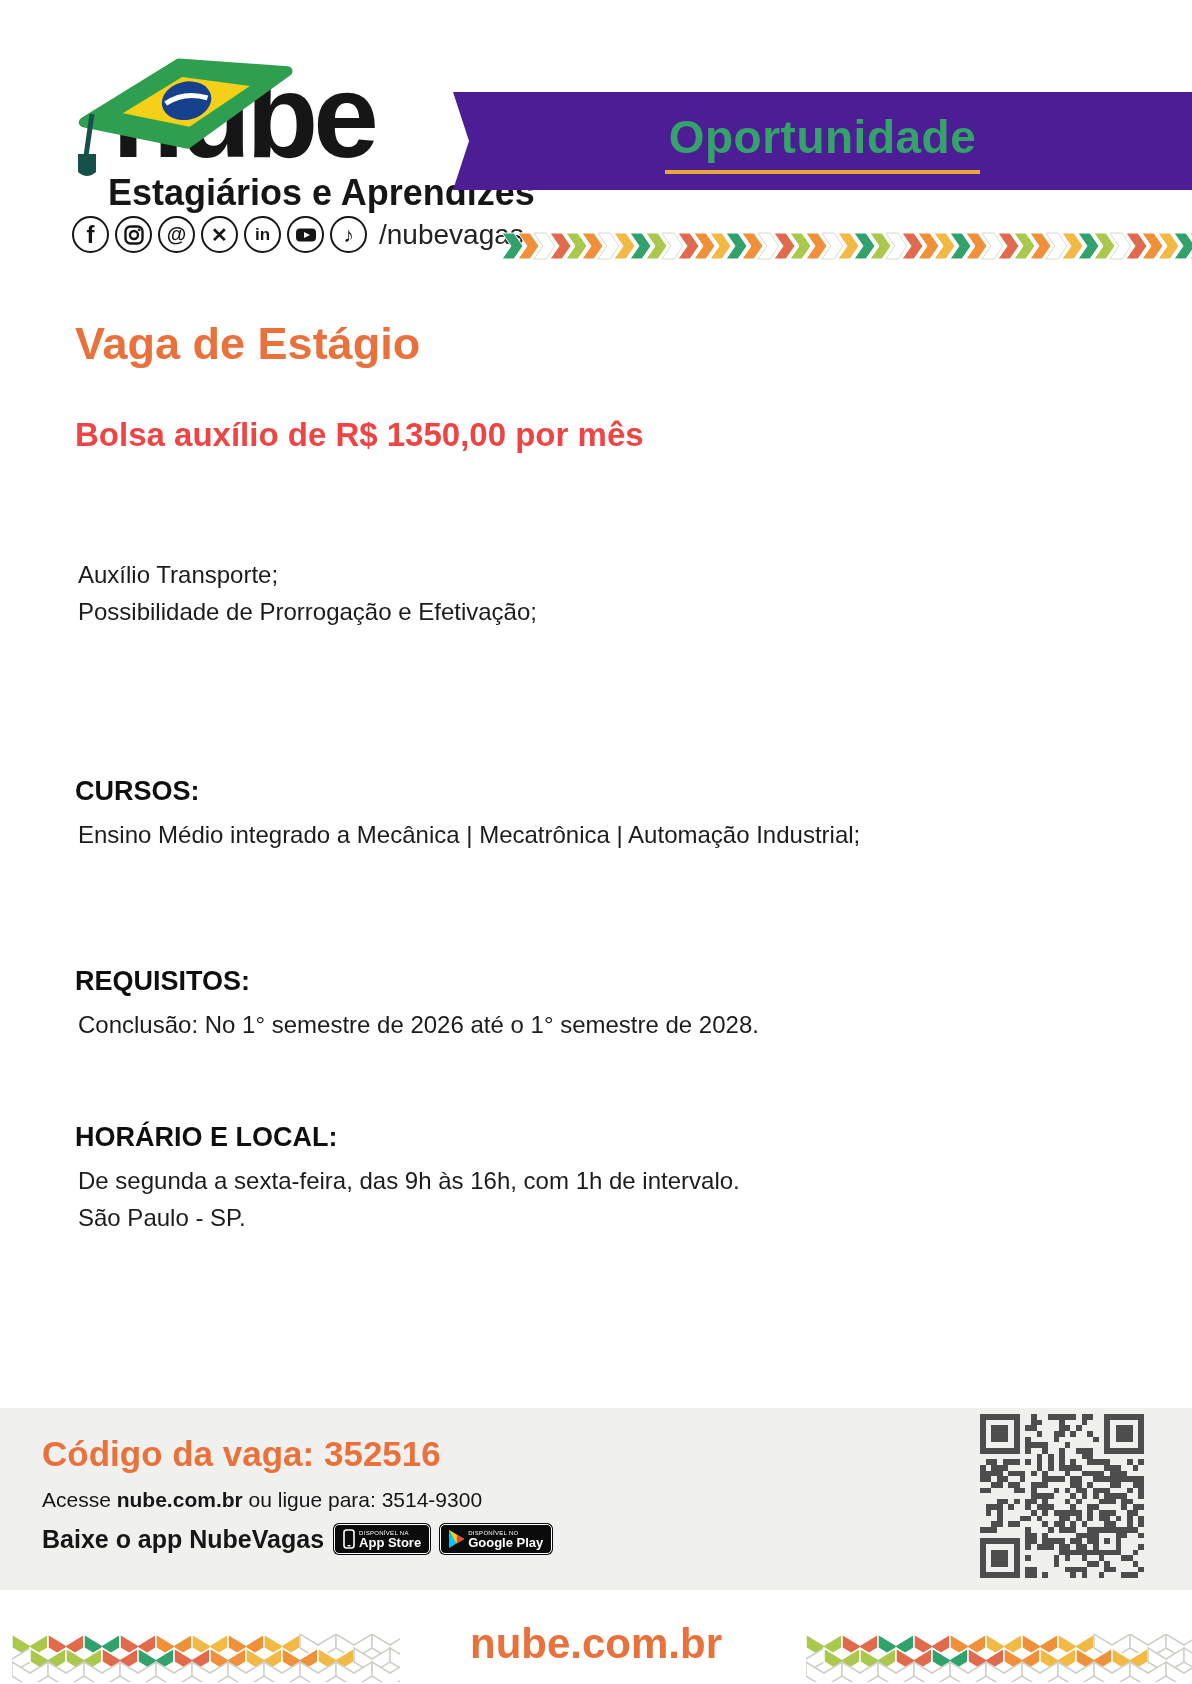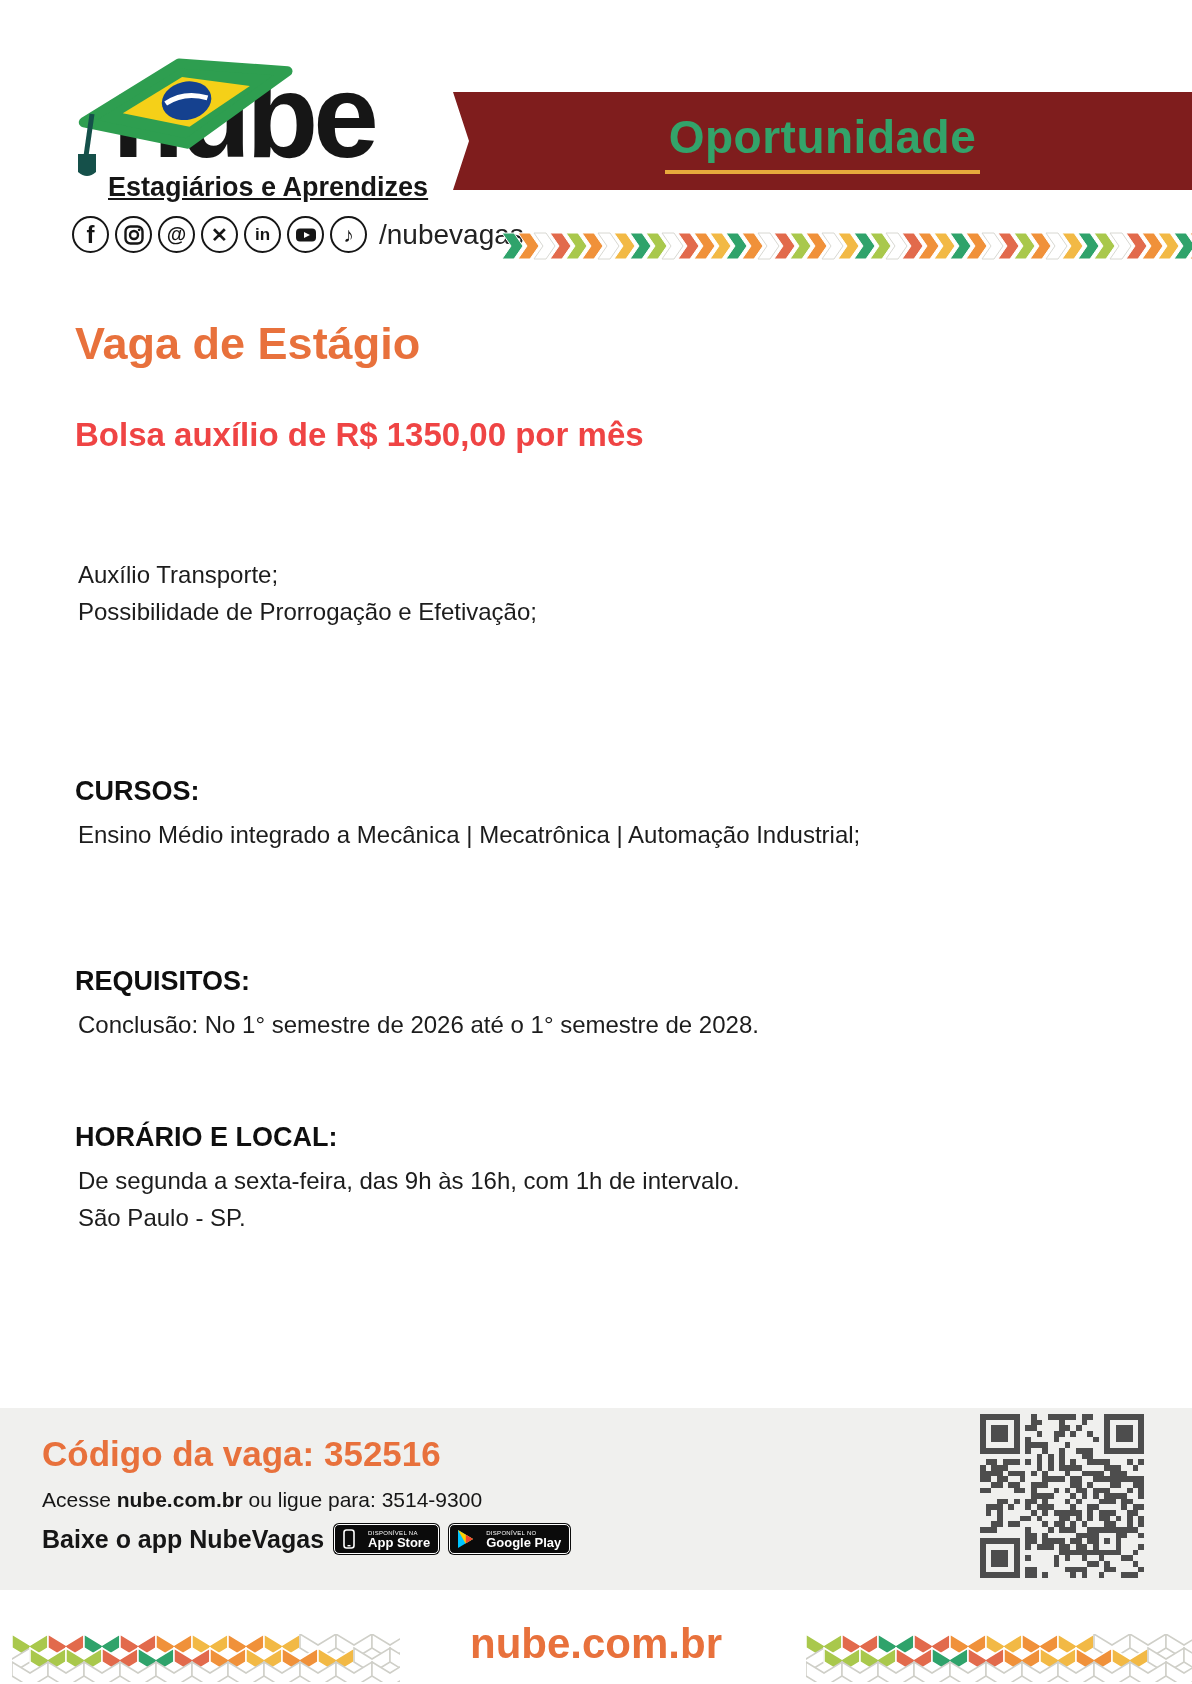--- a/index.html
+++ b/index.html
@@ -2,28 +2,28 @@
 <html><head>
 <meta charset="utf-8">
 <style>
   * { margin:0; padding:0; box-sizing:border-box; }
   body { background:#888; font-family:"Liberation Sans", sans-serif; }
   .page { position:relative; width:1192px; height:1684px; background:#fff; margin:0 auto; overflow:hidden; }
 
   
   .logo-text { position:absolute; left:112px; top:48px; font-size:118px; font-weight:bold; letter-spacing:-5px; color:#161616; }
   .flag-cap { position:absolute; left:62px; top:52px; width:260px; height:140px; }
-  .logo-sub { position:absolute; left:108px; top:172px; font-size:27px; font-weight:bold; color:#161616;text-decoration:underline; }
+  .logo-sub { position:absolute; left:108px; top:172px; font-size:36px; font-weight:bold; color:#161616; }
 
   .social-row { position:absolute; left:72px; top:216px; display:flex; align-items:center; gap:6px; }
   .sicon { width:37px; height:37px; border:2.5px solid #161616; border-radius:50%; display:flex; align-items:center; justify-content:center; font-weight:bold; color:#161616; background:#fff; }
   .sicon svg { display:block; }
   .handle { font-size:28px; color:#222; margin-left:6px; }
 
-  .opp-band { position:absolute; left:453px; top:92px; width:739px; height:98px; background:#7f1d1d;
+  .opp-band { position:absolute; left:453px; top:92px; width:739px; height:98px; background:#4c1d95;
               clip-path:polygon(0 0,100% 0,100% 100%,0 100%,16px 50%);
               display:flex; align-items:center; justify-content:center; }
   .opp-inner { position:relative; padding-bottom:8px; }
   .opp-text { font-size:46px; font-weight:bold; color:#33A36A; letter-spacing:0.5px; }
   .opp-underline { position:absolute; left:-4px; right:-4px; bottom:-2px; height:4px; background:#E8A93C; }
 
   .strip-top { position:absolute; left:502px; top:232px; width:690px; height:28px; overflow:hidden; }
 
   
   .title { position:absolute; left:75px; top:318px; font-size:45px; font-weight:bold; color:#E8713C; }
@@ -31,21 +31,21 @@
   .sec { position:absolute; left:75px; right:60px; }
   .sec h3 { font-size:27px; font-weight:bold; color:#0f0f0f; margin-bottom:9px; }
   .sec p { font-size:24px; line-height:37px; color:#1c1c1c; padding-left:3px; }
 
   
   .band { position:absolute; left:0; top:1408px; width:1192px; height:182px; background:#F0F0EE; }
   .code { position:absolute; left:42px; top:26px; font-size:35px; font-weight:bold; color:#E8713C; }
   .access { position:absolute; left:42px; top:80px; font-size:21px; color:#161616; }
   .access b { font-weight:bold; }
   .apps { position:absolute; left:42px; top:116px; font-size:25px; font-weight:bold; color:#161616; display:flex; align-items:center; gap:10px; }
-  .badge { display:inline-flex; align-items:center; gap:13px; background:#0b0b0b; border:1px solid #fff; box-shadow:0 0 0 1px #0b0b0b; border-radius:5px; padding:3px 8px; height:30px; }
+  .badge { display:inline-flex; align-items:center; gap:4px; background:#0b0b0b; border:1px solid #fff; box-shadow:0 0 0 1px #0b0b0b; border-radius:5px; padding:3px 8px; height:30px; }
   .btxt { display:flex; flex-direction:column; line-height:1; }
   .btop { font-size:6px; font-weight:normal; color:#fff; letter-spacing:0.3px; }
   .bname { font-size:13px; font-weight:bold; color:#fff; }
   .qr { position:absolute; left:980px; top:6px; width:164px; height:164px; }
 
   
   .pat { position:absolute; top:1634px; height:48px; overflow:hidden; }
   .pat-left { left:12px; width:388px; }
   .pat-right { left:806px; width:386px; }
   .site-footer { position:absolute; left:400px; top:1620px; width:392px; text-align:center; font-size:42px; font-weight:bold; color:#E8713C; }

